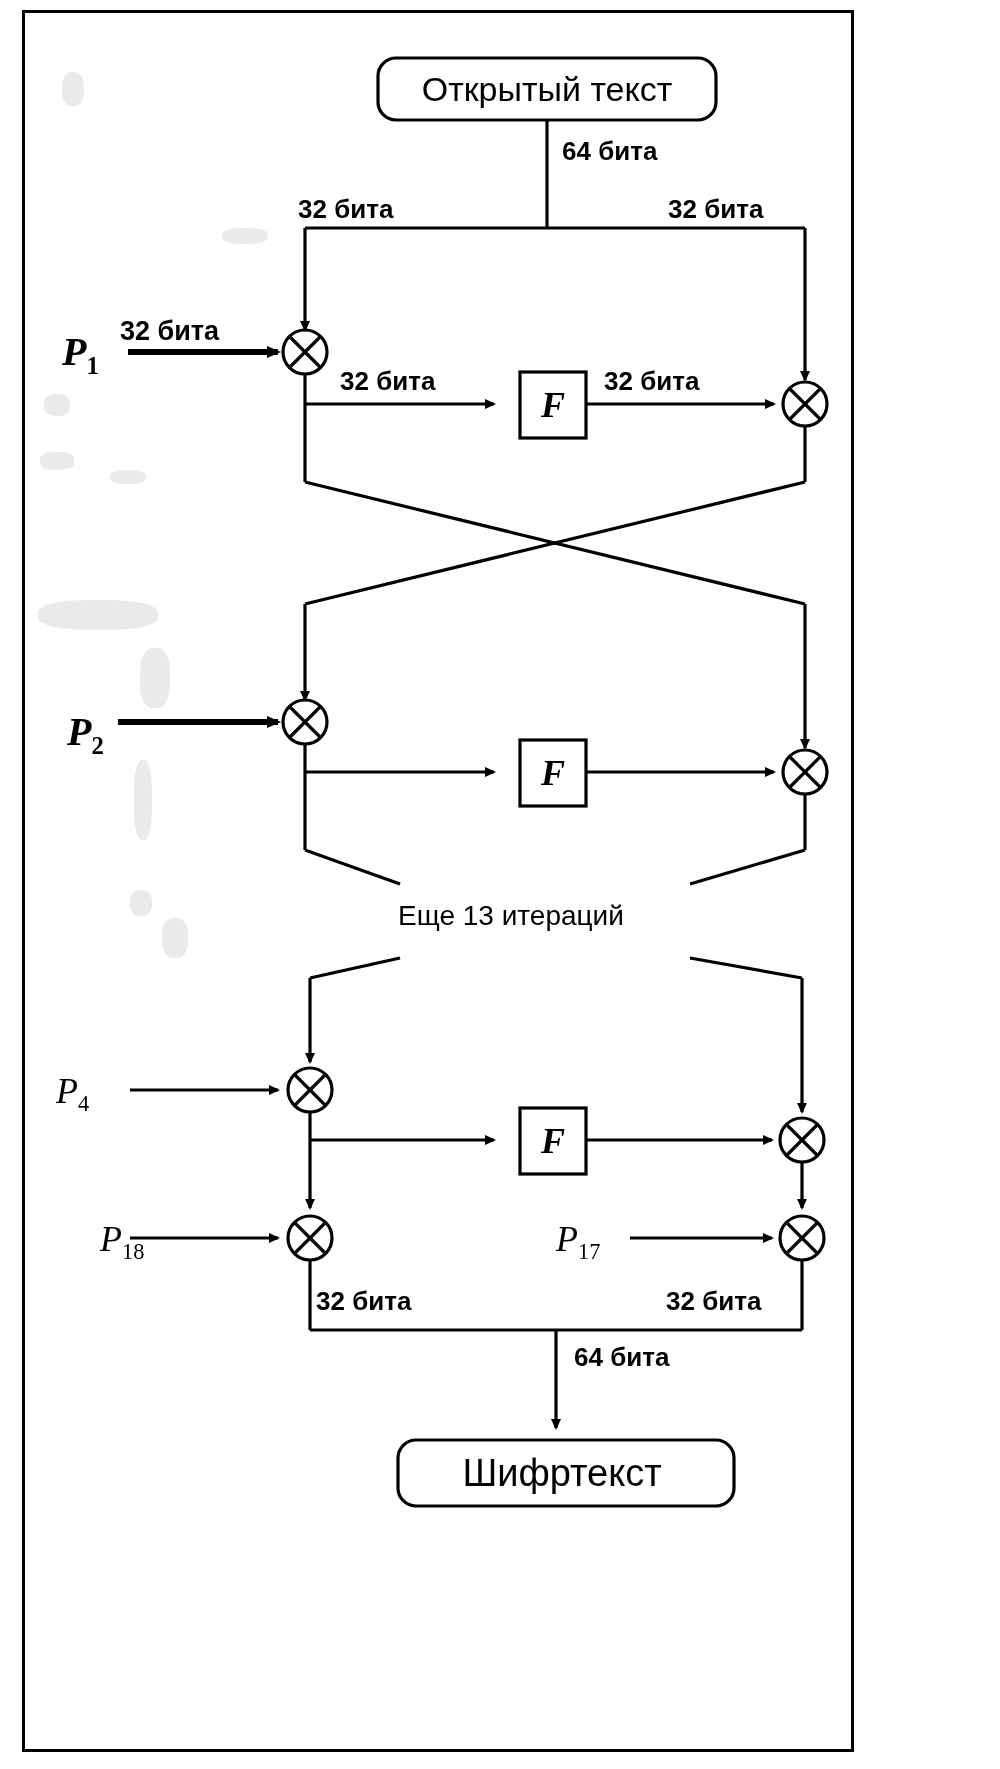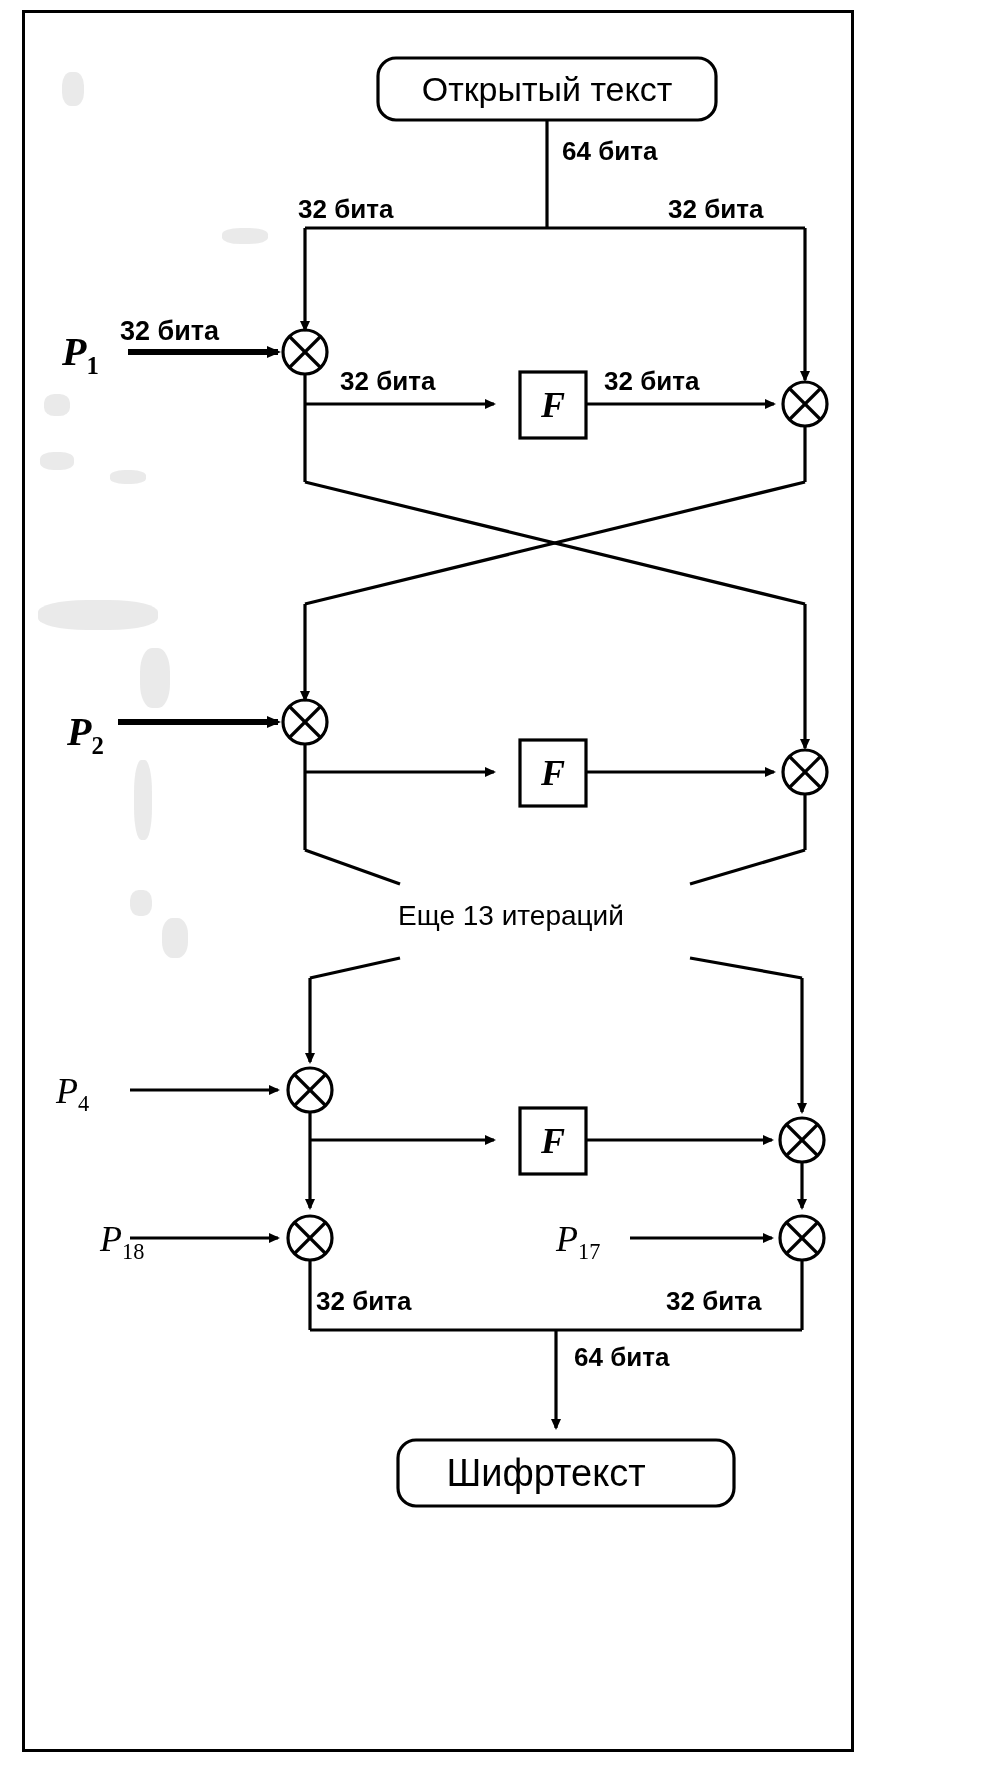--- a/index.html
+++ b/index.html
@@ -210,21 +210,21 @@
       <line x1="802" y1="1260" x2="802" y2="1330"></line>
       <line x1="310" y1="1330" x2="802" y2="1330"></line>
       <line x1="556" y1="1330" x2="556" y2="1428" marker-end="url(#arrow)"></line>
 
       <rect x="398" y="1440" width="336" height="66" rx="18" ry="18"></rect>
     </g>
   </svg>
 
   <div class="box-text" style="left:378px; top:58px; width:338px; height:62px;">Открытый текст</div>
 
-  <div class="box-text" style="left:378px; top:1440px; width:336px; height:66px; font-size:38px;">Шифртекст</div>
+  <div class="box-text" style="left:394px; top:1440px; width:336px; height:66px; font-size:38px;">Шифртекст</div>
 
   <div class="lbl lbl-bits" style="left:562px; top:138px;">64 бита</div>
 
   <div class="lbl lbl-bits" style="left:298px; top:196px;">32 бита</div>
 
   <div class="lbl lbl-bits" style="left:668px; top:196px;">32 бита</div>
 
   <div class="lbl lbl-bits-bold" style="left:120px; top:318px;">32 бита</div>
 
   <div class="lbl lbl-bits" style="left:340px; top:368px;">32 бита</div>

